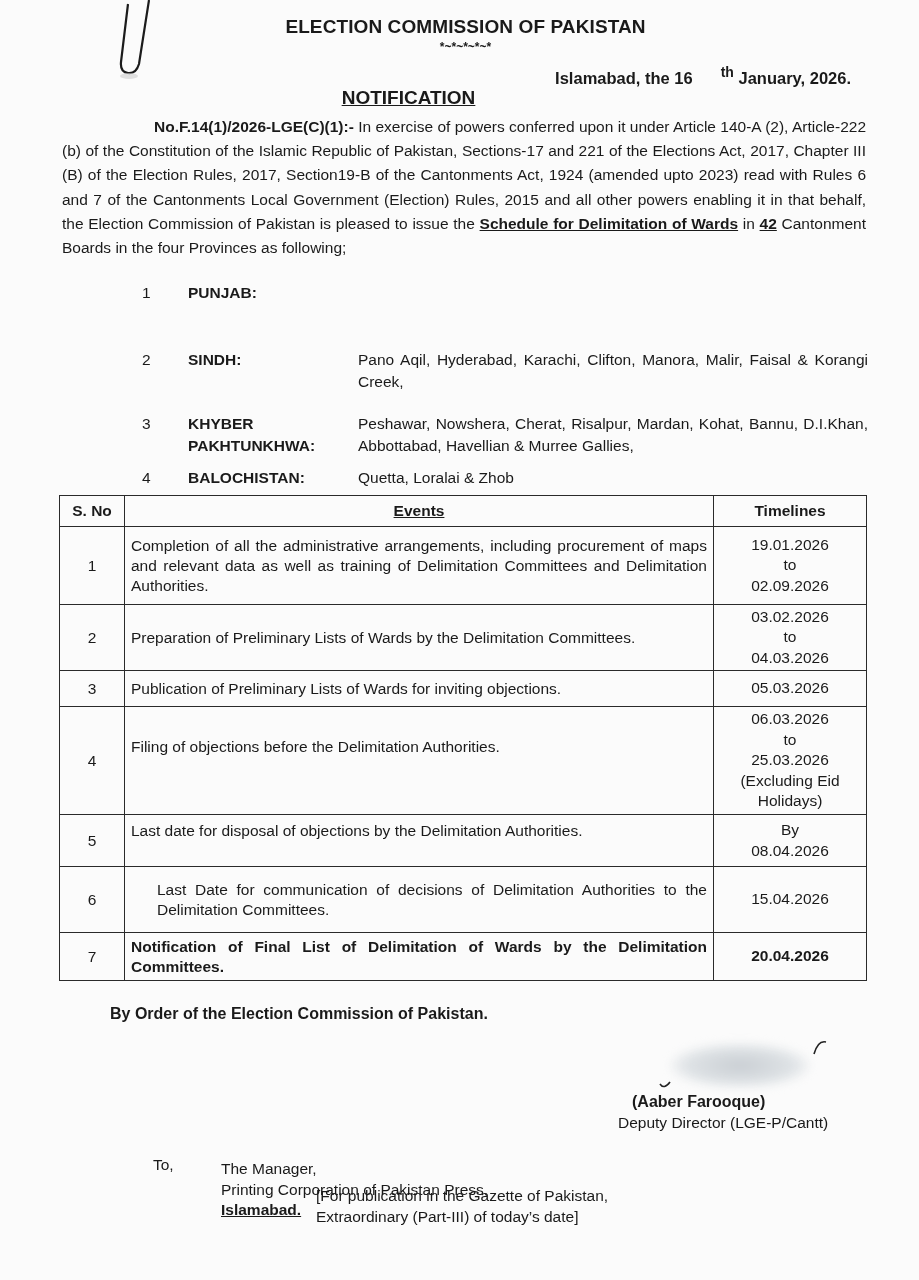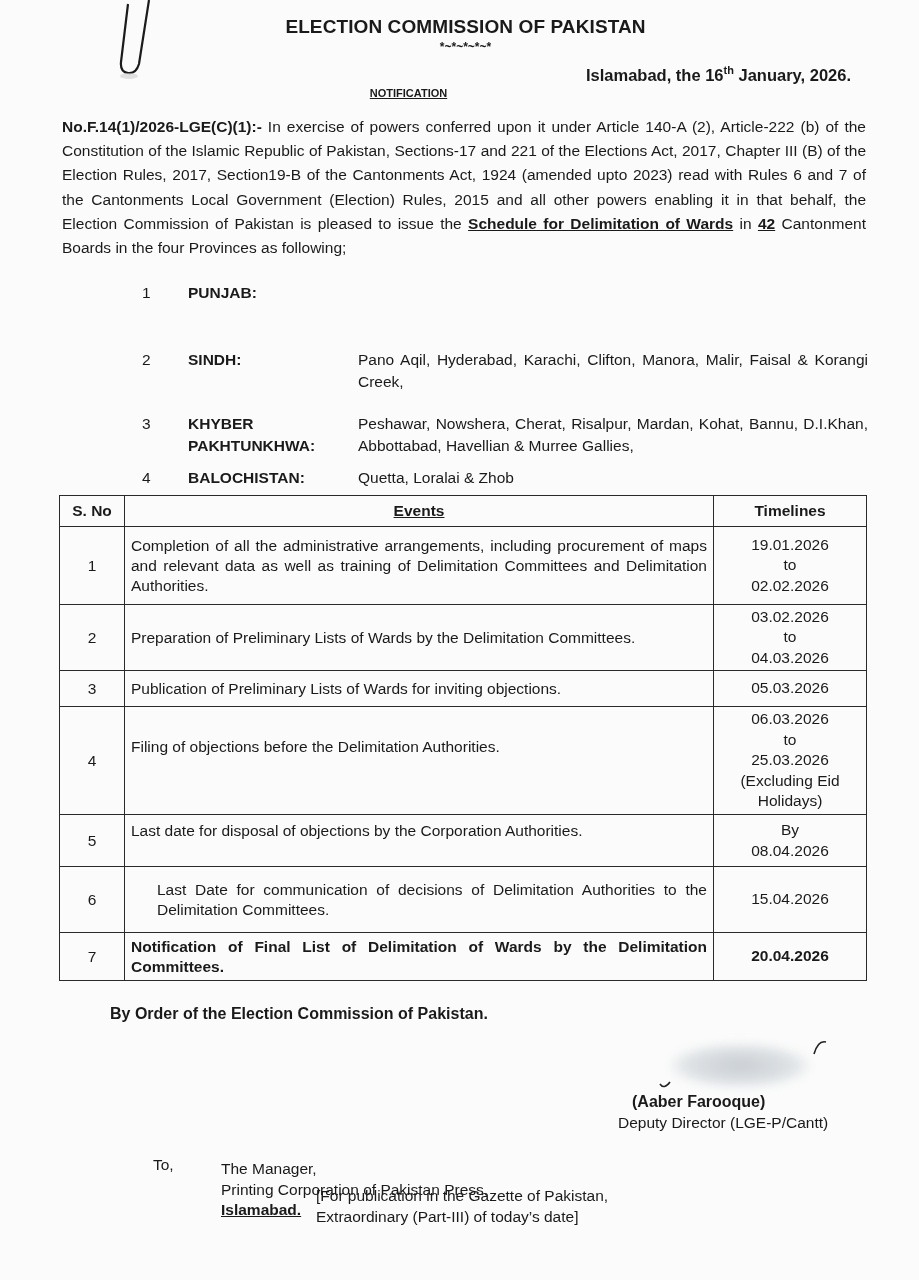--- a/index.html
+++ b/index.html
@@ -18,31 +18,31 @@
     }
     .title span { position: relative; left: 6px; }
     .ornament {
       position: absolute; top: 40px; left: 0; width: 919px; text-align: center;
       font-size: 12px; font-weight: bold; letter-spacing: 0px;
     }
     .ornament span { position: relative; left: 6px; }
     .dateline {
       position: absolute; top: 64px; right: 68px; font-weight: bold; font-size: 16.5px;
     }
-    .dateline sup { font-size: 11px; }
+    .dateline sup { font-size: 14px; margin-left: 28px; }
     .notif {
       position: absolute; top: 87px; left: 0; width: 805px; text-align: center;
-      font-weight: bold; font-size: 11px; text-decoration: underline;
+      font-weight: bold; font-size: 19px; text-decoration: underline;
     }
     .notif span { position: relative; left: 6px; }
     .para {
       position: absolute; top: 115px; left: 62px; width: 804px;
       font-size: 15.5px; line-height: 24.2px; text-align: justify;
     }
-    .para .ref { font-weight: bold; }
+    .para .ref { font-weight: bold; margin-left: 92px; }
     .para .u { font-weight: bold; text-decoration: underline; }
     .prov {
       position: absolute; left: 142px; width: 726px; font-size: 15.5px; line-height: 21.5px;
       display: flex;
     }
     .prov .num { width: 46px; }
     .prov .name { width: 170px; font-weight: bold; }
     .prov .list { flex: 1; text-align: justify; }
     table.sched {
       position: absolute; top: 495px; left: 59px; width: 808px;
@@ -128,21 +128,21 @@
         <th class="c3">Timelines</th>
       </tr>
     </thead>
     <tbody>
       <tr style="height:78px;">
         <td class="c1">1</td>
         <td class="c2" style="text-align:justify;">Completion of all the administrative arrangements, including procurement of maps and relevant data as well as training of Delimitation Committees and Delimitation Authorities.</td>
         <td class="c3">
             <div>19.01.2026</div>
             <div>to</div>
-            <div>02.02.2026</div>
+            <div>02.09.2026</div>
           </td>
       </tr>
       <tr style="height:66px;">
         <td class="c1">2</td>
         <td class="c2">Preparation of Preliminary Lists of Wards by the Delimitation Committees.</td>
         <td class="c3">
             <div>03.02.2026</div>
             <div>to</div>
             <div>04.03.2026</div>
           </td>
@@ -158,21 +158,21 @@
         <td class="c3">
             <div>06.03.2026</div>
             <div>to</div>
             <div>25.03.2026</div>
             <div>(Excluding Eid</div>
             <div>Holidays)</div>
           </td>
       </tr>
       <tr style="height:52px;">
         <td class="c1">5</td>
-        <td class="c2" style="vertical-align:top;padding-top:6px;">Last date for disposal of objections by the Corporation Authorities.</td>
+        <td class="c2" style="vertical-align:top;padding-top:6px;">Last date for disposal of objections by the Delimitation Authorities.</td>
         <td class="c3">
             <div>By</div>
             <div>08.04.2026</div>
           </td>
       </tr>
       <tr style="height:66px;">
         <td class="c1">6</td>
         <td class="c2" style="text-align:justify;padding-left:32px;">Last Date for communication of decisions of Delimitation Authorities to the Delimitation Committees.</td>
         <td class="c3">15.04.2026</td>
       </tr>

